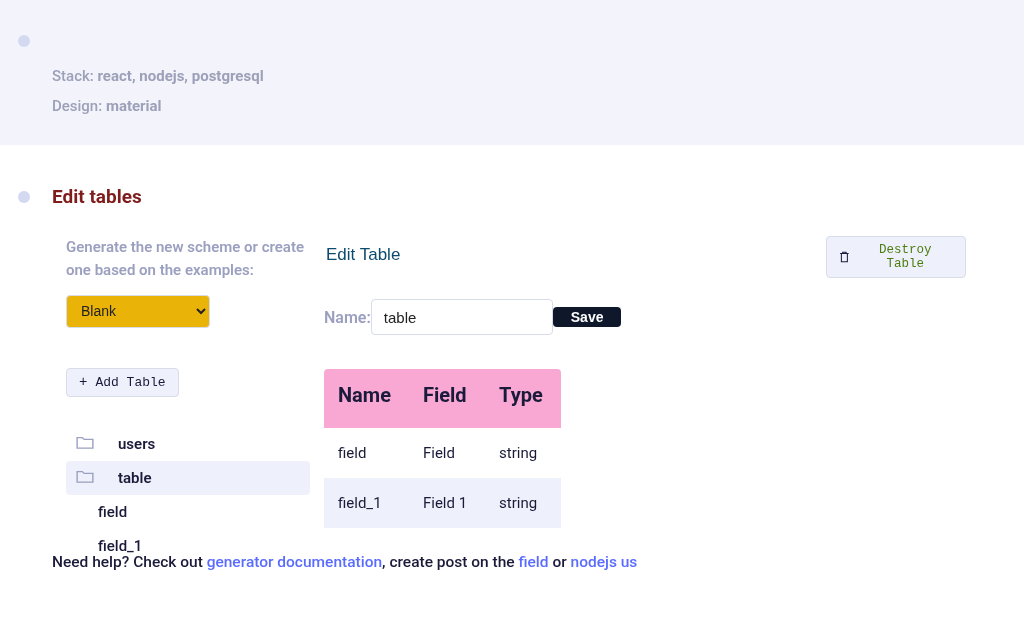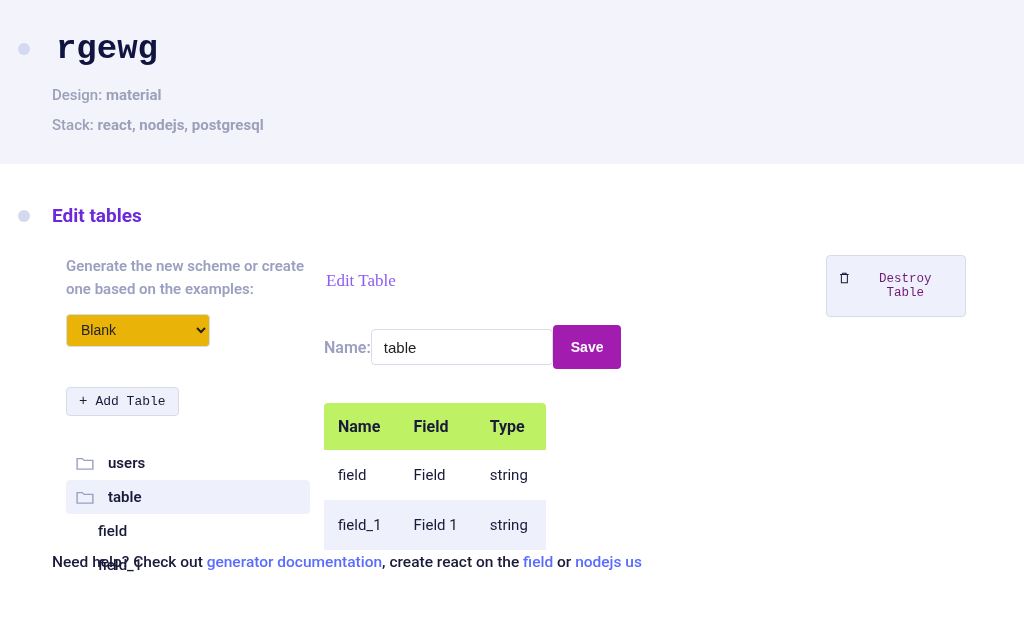--- a/index.html
+++ b/index.html
@@ -46,21 +46,21 @@
   .section {
     padding: 40px 18px 0 18px;
   }
   .section-head {
     display: flex;
     align-items: center;
   }
   .section-title {
     font-size: 19px;
     font-weight: 700;
-    color: #6d28d9;
+    color: #7f1d1d;
   }
 
   .panel-row {
     display: flex;
     margin-top: 28px;
     margin-left: 48px;
     gap: 14px;
   }
   .left-col { width: 244px; flex-shrink: 0; }
   .mid-col  { flex: 1; }
@@ -100,60 +100,61 @@
     cursor: pointer;
   }
   .btn .plus {
     font-size: 14px;
     font-weight: 400;
     line-height: 1;
   }
   .btn-destroy-wrap { text-align: right; }
   .btn-destroy {
     display: inline-flex;
+    align-items: center;
     gap: 8px;
     border: 1px solid #d8dbe8;
     background: #eef1fb;
     border-radius: 4px;
-    padding: 16px 12px;
+    padding: 6px 12px;
     font-family: "Courier New", monospace;
     font-size: 12.5px;
-    color: #701a75;
+    color: #4d7c0f;
     cursor: pointer;
   }
   .trash-icon { width: 11px; height: 12px; }
 
   .add-wrap { margin-top: 40px; }
 
   .tree { margin-top: 30px; }
   .tree-item {
     display: flex;
-    align-items: center;
-    gap: 14px;
+    align-items: flex-start;
+    gap: 24px;
     padding: 8px 10px;
     border-radius: 4px;
     font-size: 15px;
     font-weight: 600;
     color: #1a1a3a;
     cursor: pointer;
   }
   .tree-item.level-1 { padding-left: 32px; font-weight: 500; }
   .tree-item.selected { background: #eef1fb; }
   .folder-icon {
     width: 18px; height: 14px;
     fill: none;
     stroke: #9ba0c0;
     stroke-width: 1.6;
   }
 
   .edit-title {
-    font-family: Liberation Serif, serif;
+    font-family: Liberation Sans, sans-serif;
     font-size: 17px;
-    color: #8b5cf6;
-    margin-top: 16px;
+    color: #0c4a6e;
+    margin-top: 9px;
     padding-left: 2px;
   }
 
   .name-row {
     display: flex;
     align-items: center;
     gap: 0;
     margin-top: 34px;
   }
   .name-label {
@@ -164,44 +165,44 @@
   .name-input {
     width: 182px;
     height: 36px;
     border: 1px solid #d8dbe8;
     border-radius: 4px;
     padding: 0 12px;
     font-size: 15px;
     color: #222;
   }
   .save-btn {
-    background: #a21caf;
+    background: #0f172a;
     color: #fff;
     border: none;
     border-radius: 4px;
-    height: 44px;
+    height: 20px;
     padding: 0 18px;
     font-size: 14px;
     font-weight: 600;
     cursor: pointer;
   }
 
   table.fields {
     margin-top: 34px;
     border-collapse: separate;
     border-spacing: 0;
     width: auto;
   }
   table.fields th {
     text-align: left;
-    background: #bef264;
-    color: #1a1a3a;
-    font-size: 16px;
+    background: #f9a8d4;
+    color: #1a1a3a;
+    font-size: 20px;
     font-weight: 700;
-    padding: 14px 18px 14px 14px;
+    padding: 14px 18px 21px 14px;
   }
   table.fields td {
     padding: 16px 18px 16px 14px;
     font-size: 15px;
     color: #1a1a3a;
   }
   table.fields tbody tr:nth-child(even) td {
     background: #eef1fb;
   }
   table.fields th:first-child { border-top-left-radius: 4px; }
@@ -220,29 +221,28 @@
     text-decoration: none;
     cursor: pointer;
   }
 </style>
 </head>
 <body>
 
 <div class="header">
   <div>
     <span class="bullet"></span>
-    <span class="project-title">rgewg</span>
+  </div>
+  <div class="meta-line">
+    <span class="label">Stack:</span>
+    <span class="value">react, nodejs, postgresql</span>
   </div>
   <div class="meta-line">
     <span class="label">Design:</span>
     <span class="value">material</span>
-  </div>
-  <div class="meta-line">
-    <span class="label">Stack:</span>
-    <span class="value">react, nodejs, postgresql</span>
   </div>
 </div>
 
 <div class="section">
   <div class="section-head">
     <span class="bullet"></span>
     <span class="section-title">Edit tables</span>
   </div>
 
   <div class="panel-row">
@@ -321,14 +321,14 @@
         <svg class="trash-icon" viewBox="0 0 12 14">
           <path d="M1 3h10M4 3V1.5h4V3M2.5 3v9.5h7V3" fill="none" stroke="#1a1a3a" stroke-width="1.2"></path>
         </svg>
         <span>Destroy Table</span>
       </button>
     </div>
   </div>
 </div>
 
 <div class="help-line">
-  <span>Need help? Check out </span><a>generator documentation</a><span>, create react on the </span><a>field</a><span> or </span><a>nodejs us</a>
+  <span>Need help? Check out </span><a>generator documentation</a><span>, create post on the </span><a>field</a><span> or </span><a>nodejs us</a>
 </div>
 
 </body></html>

